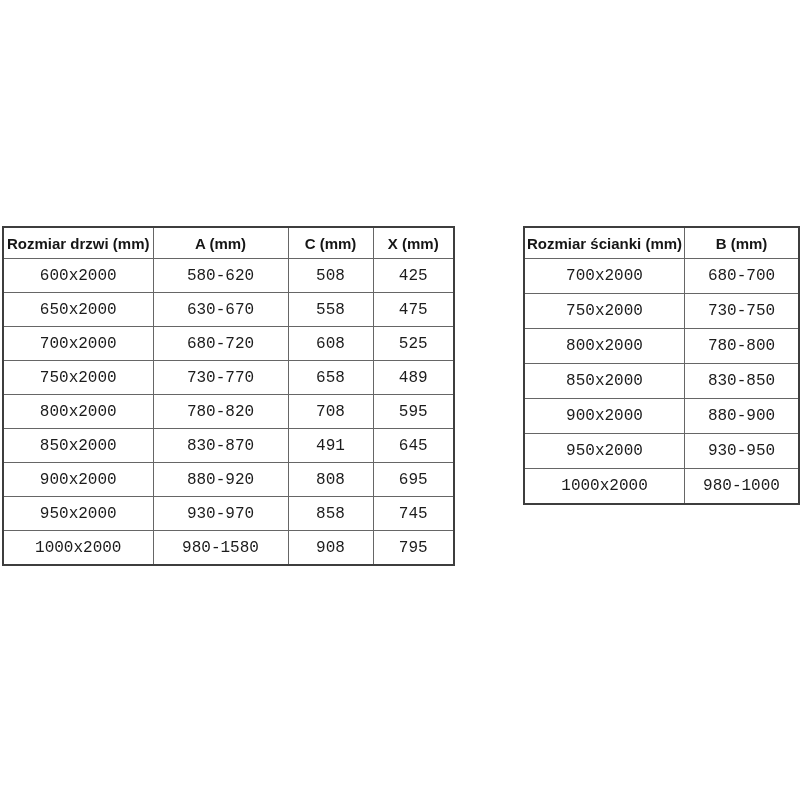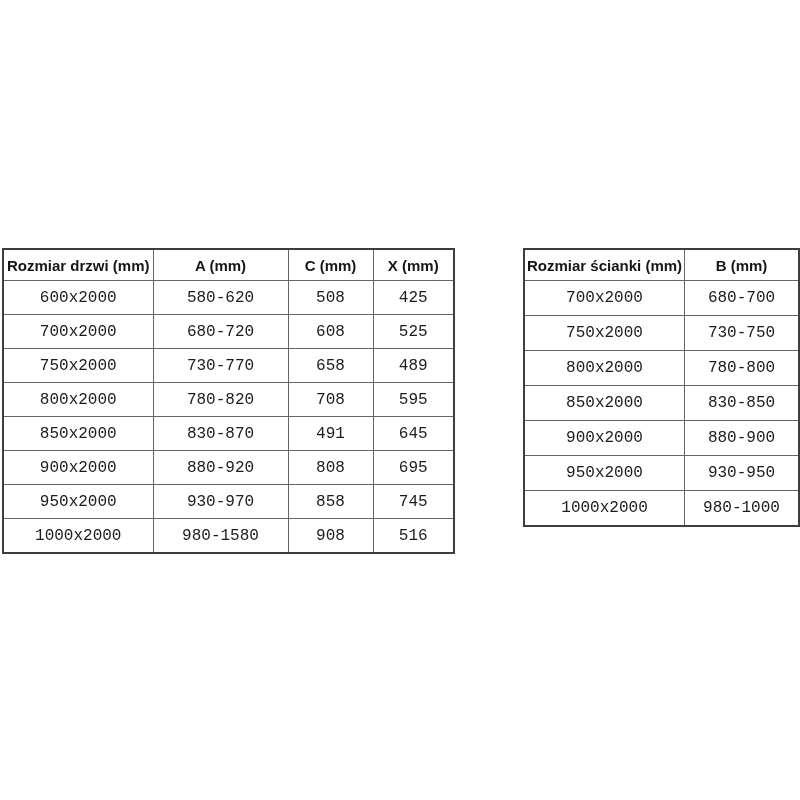--- a/index.html
+++ b/index.html
@@ -16,21 +16,20 @@
     color: #1c1c1c;
     overflow: hidden;
   }
   table.spec {
     position: absolute;
     top: 226px;
     border-collapse: collapse;
     table-layout: fixed;
     background: #ffffff;
     border: 2px solid #3e3e3e;
-    margin-top: 22px;
   }
   table.spec th,
   table.spec td {
     border: 1px solid #666666;
     text-align: center;
     vertical-align: middle;
     white-space: nowrap;
     overflow: hidden;
     padding: 0 2px;
   }
@@ -71,20 +70,26 @@
         </tr>
     </thead>
     <tbody>
         <tr>
           <td>600x2000</td>
           <td>580-620</td>
           <td>508</td>
           <td>425</td>
         </tr>
         <tr>
+          <td>650x2000</td>
+          <td>630-670</td>
+          <td>558</td>
+          <td>475</td>
+        </tr>
+        <tr>
           <td>700x2000</td>
           <td>680-720</td>
           <td>608</td>
           <td>525</td>
         </tr>
         <tr>
           <td>750x2000</td>
           <td>730-770</td>
           <td>658</td>
           <td>489</td>
@@ -110,21 +115,21 @@
         <tr>
           <td>950x2000</td>
           <td>930-970</td>
           <td>858</td>
           <td>745</td>
         </tr>
         <tr>
           <td>1000x2000</td>
           <td>980-1580</td>
           <td>908</td>
-          <td>516</td>
+          <td>795</td>
         </tr>
       </tbody>
   </table>
 
   <table class="spec" id="wall-table">
     <colgroup>
         <col style="width: 154px;">
         <col style="width: 129px;">
       </colgroup>
     <thead>

